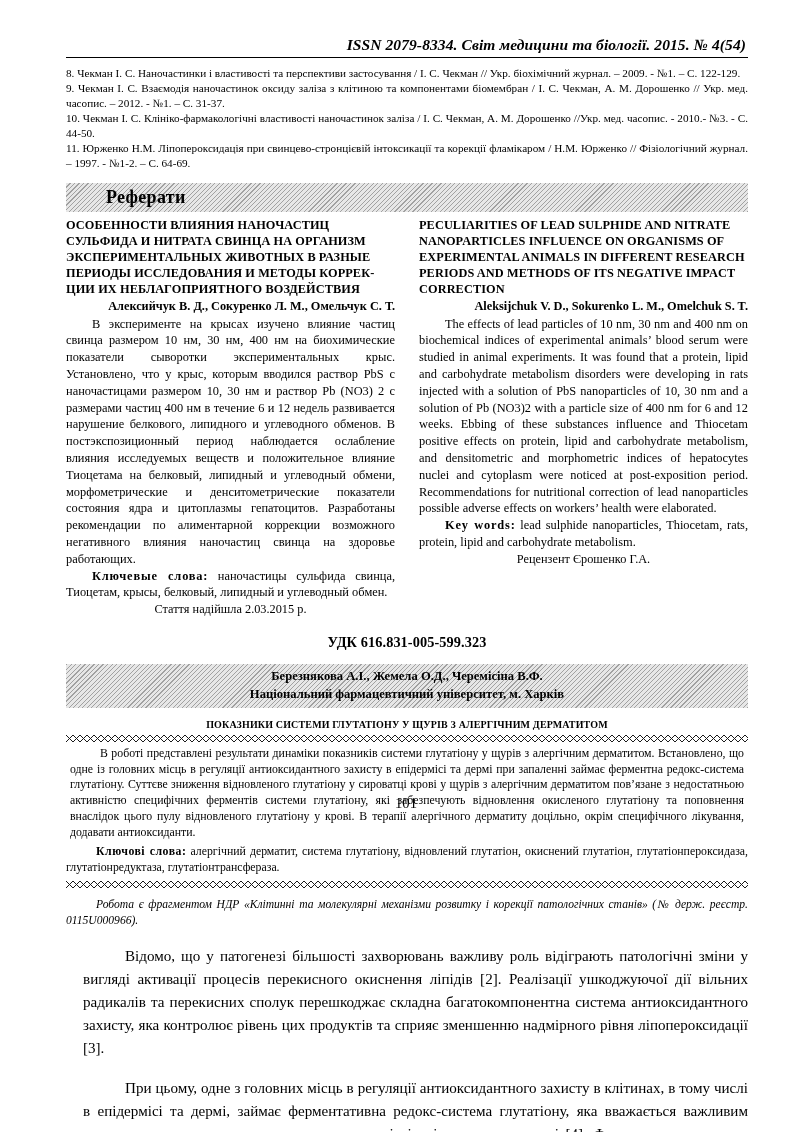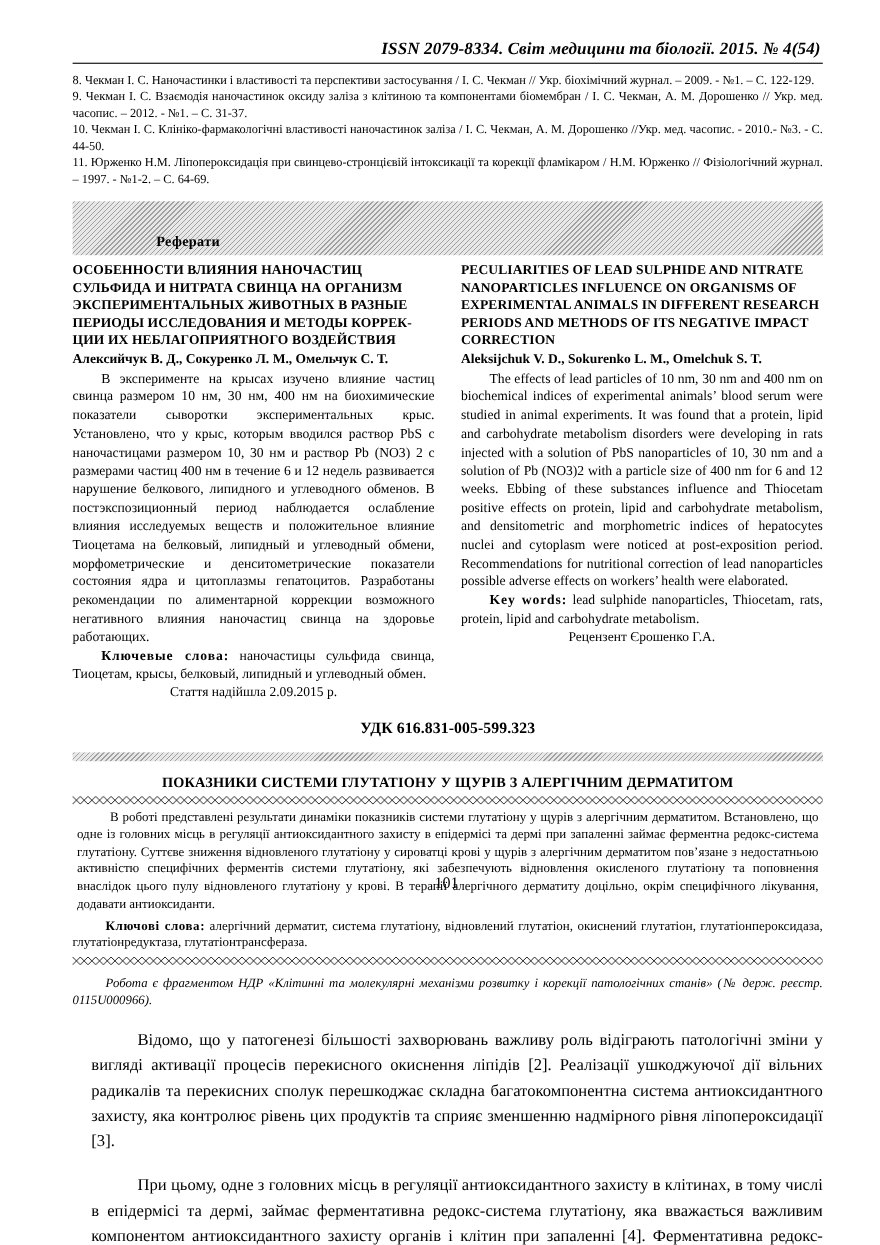--- a/index.html
+++ b/index.html
@@ -56,25 +56,24 @@
     background-image: repeating-linear-gradient(
       -45deg,
       rgba(0,0,0,0.30) 0px,
       rgba(0,0,0,0.30) 0.8px,
       rgba(255,255,255,0) 0.8px,
       rgba(255,255,255,0) 3.2px
     );
     padding: 4px 0 4px 0;
   }
   .band-left {
-    padding-left: 76px;
-    font-weight: bold;
-    font-size: 13px;
+    padding-left: 40px;
+    font-weight: bold;
+    font-size: 18px;
     letter-spacing: 0.3px;
-    margin-top: 25px;
   }
   .band-center {
     text-align: center;
     font-weight: bold;
     font-size: 12.6px;
     line-height: 1.42;
   }
 
   
   .abs-cols {
@@ -86,21 +85,21 @@
     flex: 1 1 0;
     min-width: 0;
   }
   .abs-title {
     font-weight: bold;
     font-size: 12.3px;
     line-height: 1.30;
     letter-spacing: 0.1px;
   }
   .abs-authors {
-    text-align: left;
+    text-align: right;
     font-weight: bold;
     font-size: 12.3px;
     line-height: 1.34;
     margin-bottom: 1px;
   }
   .abs-body {
     font-size: 12.4px;
     line-height: 1.355;
     text-align: justify;
     text-indent: 26px;
@@ -127,21 +126,21 @@
     font-size: 14.3px;
     letter-spacing: 0.1px;
     text-align: center;
   }
 
   
   .art-title {
     margin-top: 11px;
     text-align: center;
     font-weight: bold;
-    font-size: 13px;
+    font-size: 10px;
     letter-spacing: 0.15px;
   }
 
   
   .zigzag {
     height: 7px;
     margin: 5px 0 2px 0;
     background-repeat: repeat-x;
     background-size: 7px 7px;
     background-image:
@@ -214,36 +213,38 @@
     <div class="band-left">Реферати</div>
   </div>
 
   <div class="abs-cols">
 
     <div class="abs-col">
       <div class="abs-title">ОСОБЕННОСТИ ВЛИЯНИЯ НАНОЧАСТИЦ СУЛЬФИДА И НИТРАТА СВИНЦА НА ОРГАНИЗМ ЭКСПЕРИМЕНТАЛЬНЫХ ЖИВОТНЫХ В РАЗНЫЕ ПЕРИОДЫ ИССЛЕДОВАНИЯ И МЕТОДЫ КОРРЕК-ЦИИ ИХ НЕБЛАГОПРИЯТНОГО ВОЗДЕЙСТВИЯ</div>
       <div class="abs-authors">Алексийчук В. Д., Сокуренко Л. М., Омельчук С. Т.</div>
       <p class="abs-body">В эксперименте на крысах изучено влияние частиц свинца размером 10 нм, 30 нм, 400 нм на биохимические показатели сыворотки экспериментальных крыс. Установлено, что у крыс, которым вводился раствор PbS с наночастицами размером 10, 30 нм и раствор Pb (NO3) 2 с размерами частиц 400 нм в течение 6 и 12 недель развивается нарушение белкового, липидного и углеводного обменов. В постэкспозиционный период наблюдается ослабление влияния исследуемых веществ и положительное влияние Тиоцетама на белковый, липидный и углеводный обмени, морфометрические и денситометрические показатели состояния ядра и цитоплазмы гепатоцитов. Разработаны рекомендации по алиментарной коррекции возможного негативного влияния наночастиц свинца на здоровье работающих.</p>
       <p class="abs-kw"><b>Ключевые слова:</b> <span>наночастицы сульфида свинца, Тиоцетам, крысы, белковый, липидный и углеводный обмен.</span></p>
-      <div class="abs-foot">Стаття надійшла 2.09.2015 р.</div>
+      <div class="abs-foot">Стаття надійшла 2.03.2015 р.</div>
     </div>
 
     <div class="abs-col">
       <div class="abs-title">PECULIARITIES OF LEAD SULPHIDE AND NITRATE NANOPARTICLES INFLUENCE ON ORGANISMS OF EXPERIMENTAL ANIMALS IN DIFFERENT RESEARCH PERIODS AND METHODS OF ITS NEGATIVE IMPACT CORRECTION</div>
       <div class="abs-authors">Aleksijchuk V. D., Sokurenko L. M., Omelchuk S. T.</div>
       <p class="abs-body">The effects of lead particles of 10 nm, 30 nm and 400 nm on biochemical indices of experimental animals’ blood serum were studied in animal experiments. It was found that a protein, lipid and carbohydrate metabolism disorders were developing in rats injected with a solution of PbS nanoparticles of 10, 30 nm and a solution of Pb (NO3)2 with a particle size of 400 nm for 6 and 12 weeks. Ebbing of these substances influence and Thiocetam positive effects on protein, lipid and carbohydrate metabolism, and densitometric and morphometric indices of hepatocytes nuclei and cytoplasm were noticed at post-exposition period. Recommendations for nutritional correction of lead nanoparticles possible adverse effects on workers’ health were elaborated.</p>
       <p class="abs-kw"><b>Key words:</b> <span>lead sulphide nanoparticles, Thiocetam, rats, protein, lipid and carbohydrate metabolism.</span></p>
       <div class="abs-foot">Рецензент Єрошенко Г.А.</div>
     </div>
 
   </div>
 
   <div class="udc">УДК 616.831-005-599.323</div>
 
   <div class="band">
+    <div class="band-center">Березнякова А.І., Жемела О.Д., Черемісіна В.Ф.</div>
+    <div class="band-center">Національний фармацевтичний університет, м. Харків</div>
   </div>
 
   <div class="art-title">ПОКАЗНИКИ СИСТЕМИ ГЛУТАТІОНУ У ЩУРІВ З АЛЕРГІЧНИМ ДЕРМАТИТОМ</div>
 
   <div class="zigzag"></div>
 
   <p class="ua-abs">В роботі представлені результати динаміки показників системи глутатіону у щурів з алергічним дерматитом. Встановлено, що  одне із головних місць в регуляції антиоксидантного захисту в епідермісі та дермі при запаленні займає ферментна редокс-система глутатіону. Суттєве  зниження відновленого глутатіону у сироватці крові у щурів з алергічним дерматитом пов’язане з недостатньою активністю специфічних ферментів системи глутатіону, які забезпечують відновлення окисленого глутатіону та поповнення внаслідок цього пулу відновленого глутатіону у крові. В терапії алергічного дерматиту доцільно, окрім специфічного лікування, додавати антиоксиданти.</p>
   <p class="ua-kw"><b>Ключові слова:</b> <span>алергічний дерматит, система глутатіону, відновлений глутатіон, окиснений глутатіон, глутатіонпероксидаза, глутатіонредуктаза, глутатіонтрансфераза.</span></p>
 
   <div class="zigzag"></div>

